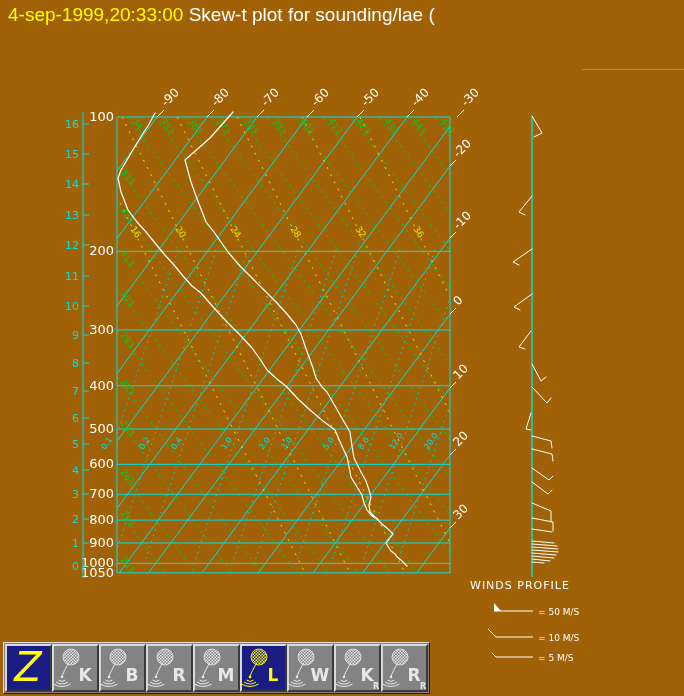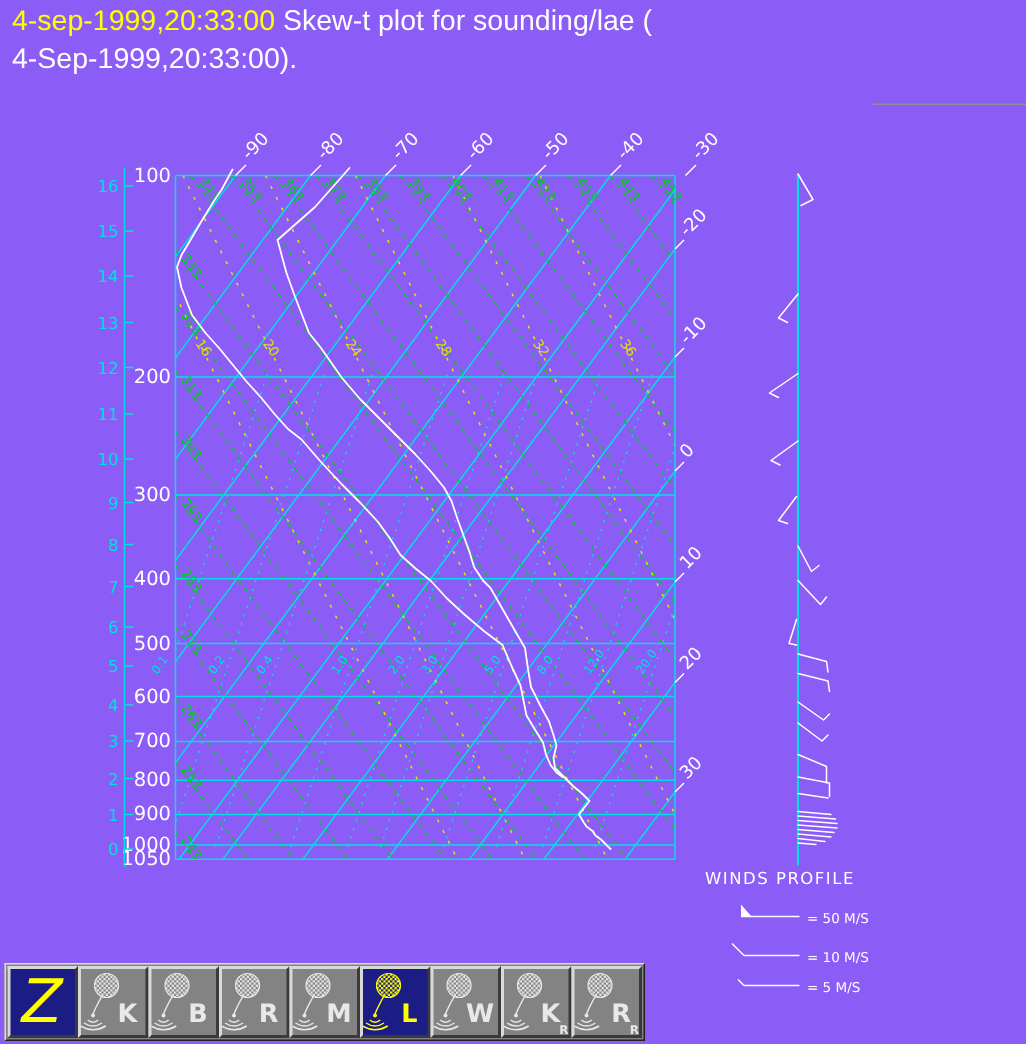--- a/index.html
+++ b/index.html
@@ -1,16 +1,16 @@
 <!DOCTYPE html>
 <html><head>
 <meta charset="utf-8">
 <style>
   html,body{margin:0;padding:0;background:#000;}
-  #screen{position:relative;width:684px;height:696px;background:#8b5cf6;overflow:hidden;
+  #screen{position:relative;width:684px;height:696px;background:#a16207;overflow:hidden;
           font-family:"Liberation Sans",sans-serif;}
   #title{position:absolute;left:8px;top:2px;font-size:19px;line-height:25px;color:#fff;width:640px;}
   #title .ts{color:#ffff00;}
   #topline{position:absolute;left:582px;top:69px;width:102px;height:1px;background:#909090;}
   #chart{position:absolute;left:0;top:0;}
   svg text{font-family:"DejaVu Sans",sans-serif;}
   .pres{fill:#ffffff;font-size:13px;}
   .hgt{fill:#00e0e0;font-size:11px;}
   .ttop{fill:#ffffff;font-size:12px;}
   .grn{fill:#00cc22;font-size:9px;}
@@ -26,21 +26,20 @@
         border-right:2px solid #3a3a3a;border-bottom:2px solid #3a3a3a;
         padding:0;margin:0;cursor:pointer;}
   .tbtn.sel{background:#1c1c85;}
   .tbtn svg{display:block;}
 </style>
 </head>
 <body>
 
 <div id="screen">
   <div id="title"><span class="ts">4-sep-1999,20:33:00</span><span> Skew-t plot for sounding/lae (</span><br>
-    <span>4-Sep-1999,20:33:00).</span>
   </div>
   <div id="topline"></div>
   <svg id="chart" width="684" height="696">
       <defs>
         <clipPath id="boxclip">
           <rect x="117" y="117" width="333" height="456"></rect>
         </clipPath>
         <pattern id="hw" width="3" height="3" patternUnits="userSpaceOnUse">
           <rect x="0" y="0" width="1.5" height="1.5" fill="#e8e8e8"></rect>
           <rect x="1.5" y="1.5" width="1.5" height="1.5" fill="#e8e8e8"></rect>

